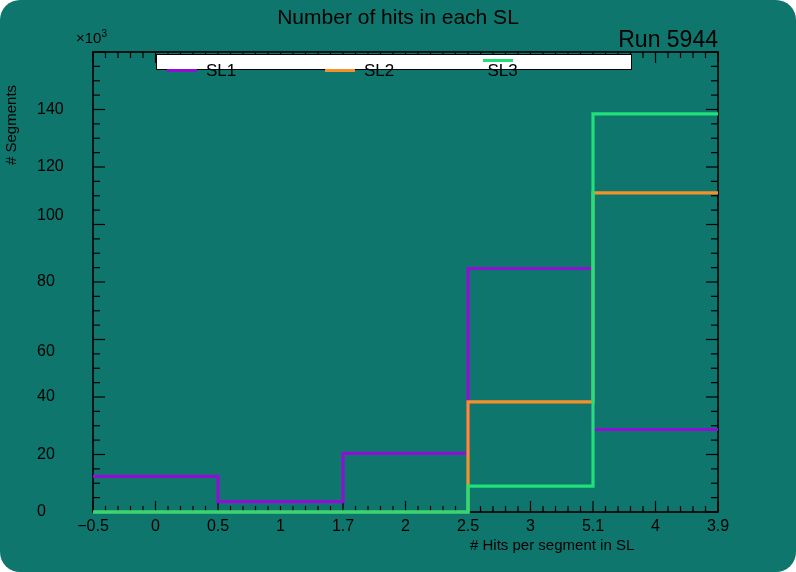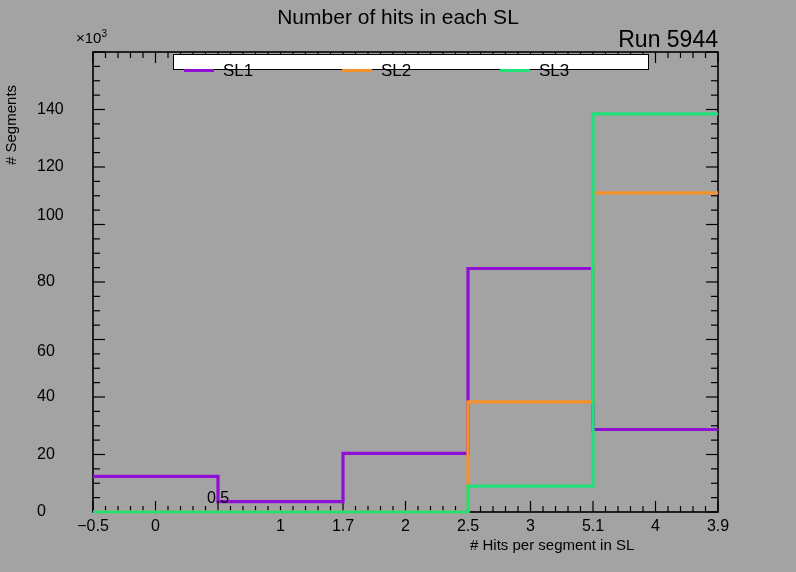--- a/index.html
+++ b/index.html
@@ -11,21 +11,22 @@
     width: 796px;
     height: 572px;
     font-family: "Liberation Sans", sans-serif;
     color: #000000;
     overflow: hidden;
   }
   #canvas {
     position: relative;
     width: 796px;
     height: 572px;
-    background: #a3a3a3;
+    background: #0f766e;
+    border-radius: 20px;
   }
   .title {
     position: absolute;
     left: 0;
     top: 5px;
     width: 796px;
     text-align: center;
     font-size: 21px;
     letter-spacing: 0px;
     color: #000;
@@ -65,21 +66,21 @@
     font-size: 10px;
     vertical-align: super;
   }
   #plot-svg {
     position: absolute;
     left: 0;
     top: 0;
   }
   .legend-box {
     position: absolute;
-    left: 173px;
+    left: 156px;
     top: 54px;
     width: 476px;
     height: 16px;
     border: 1px solid #000;
     background: #ffffff;
     box-sizing: border-box;
   }
   .legend-entry {
     position: absolute;
     top: 4px;
@@ -93,21 +94,21 @@
     height: 0;
     border-top: 3px solid #000;
     margin-right: 9px;
   }
   .legend-entry .lbl {
     font-size: 17px;
     line-height: 17px;
   }
   #le0 { left: 10px; }
   #le1 { left: 168px; }
-  #le2 { left: 326px; }
+  #le2 { left: 326px; flex-direction: column; }
   .tick-label-y {
     position: absolute;
     font-size: 16px;
     text-align: left;
     width: 48px;
     white-space: nowrap;
   }
   .tick-label-x {
     position: absolute;
     font-size: 16px;
@@ -312,21 +313,21 @@
       <div class="tick-label-y" style="left: 37px; top: 387px;">40</div>
       <div class="tick-label-y" style="left: 37px; top: 329.5px; margin-top: 12px;">60</div>
       <div class="tick-label-y" style="left: 37px; top: 272px;">80</div>
       <div class="tick-label-y" style="left: 37px; top: 206px;">100</div>
       <div class="tick-label-y" style="left: 37px; top: 157px;">120</div>
       <div class="tick-label-y" style="left: 37px; top: 99.5px;">140</div>
     </div>
   <div id="x-tick-labels">
       <div class="tick-label-x" style="left: 63px; top: 517px;">−0.5</div>
       <div class="tick-label-x" style="left: 125.5px; top: 517px;">0</div>
-      <div class="tick-label-x" style="left: 188px; top: 489px;">0.5</div>
+      <div class="tick-label-x" style="left: 188px; top: 517px;">0.5</div>
       <div class="tick-label-x" style="left: 250.5px; top: 517px;">1</div>
       <div class="tick-label-x" style="left: 313px; top: 517px;">1.7</div>
       <div class="tick-label-x" style="left: 375.5px; top: 517px;">2</div>
       <div class="tick-label-x" style="left: 438px; top: 517px;">2.5</div>
       <div class="tick-label-x" style="left: 500.5px; top: 517px;">3</div>
       <div class="tick-label-x" style="left: 563px; top: 517px;">5.1</div>
       <div class="tick-label-x" style="left: 625.5px; top: 517px;">4</div>
       <div class="tick-label-x" style="left: 688px; top: 517px;">3.9</div>
     </div>
 

